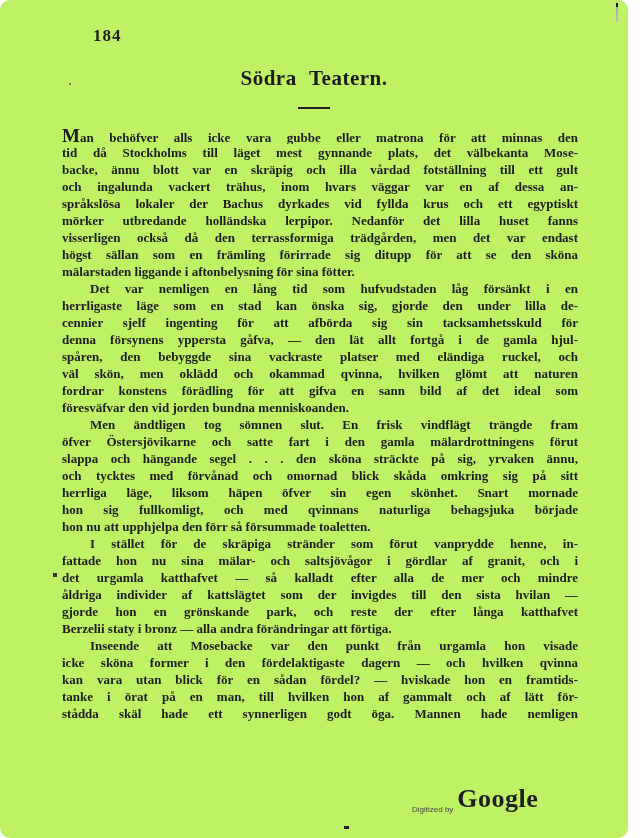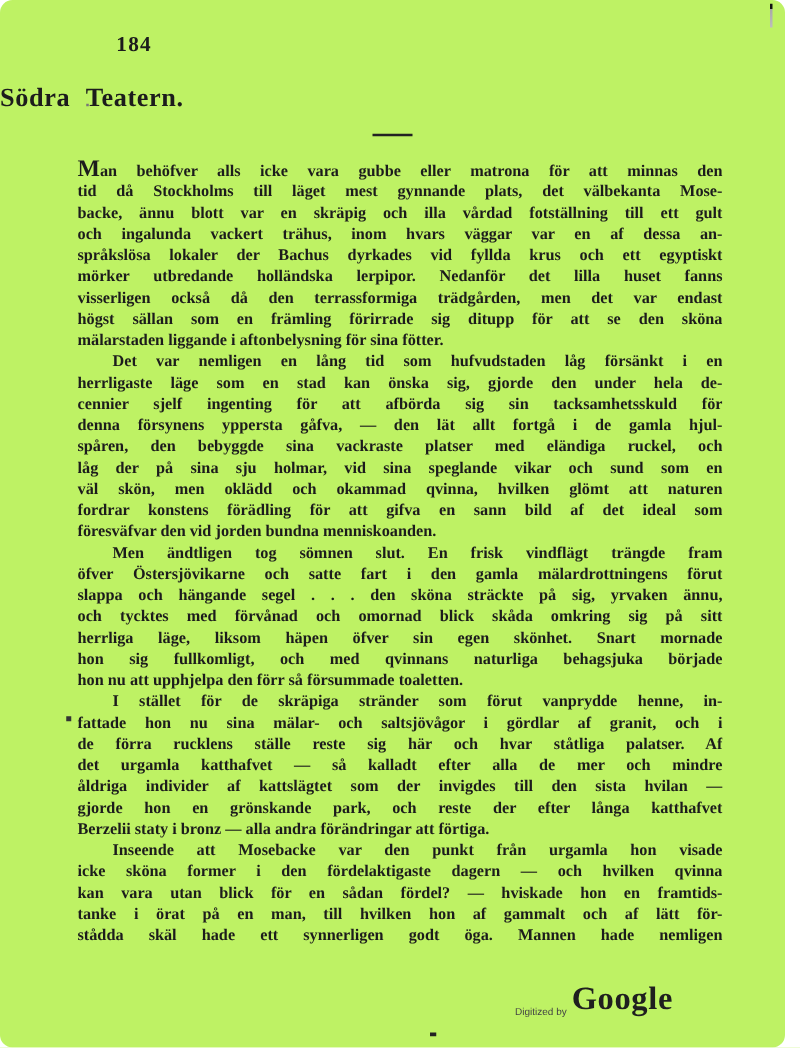--- a/index.html
+++ b/index.html
@@ -23,20 +23,21 @@
     top: 26px;
     font-size: 17px;
     font-weight: 700;
     letter-spacing: 1px;
   }
   .title {
     position: absolute;
     left: 0;
     top: 66px;
     width: 100%;
+    text-align: center;
     font-size: 21px;
     font-weight: 700;
     word-spacing: 7px;
     letter-spacing: 0.5px;
   }
   .title-rule {
     position: absolute;
     left: 50%;
     top: 107px;
     width: 32px;
@@ -117,38 +118,36 @@
       <div class="line initcap">Man behöfver alls icke vara gubbe eller matrona för att minnas den</div>
       <div class="line">tid då Stockholms till läget mest gynnande plats, det välbekanta Mose-</div>
       <div class="line">backe, ännu blott var en skräpig och illa vårdad fotställning till ett gult</div>
       <div class="line">och ingalunda vackert trähus, inom hvars väggar var en af dessa an-</div>
       <div class="line">språkslösa lokaler der Bachus dyrkades vid fyllda krus och ett egyptiskt</div>
       <div class="line">mörker utbredande holländska lerpipor. Nedanför det lilla huset fanns</div>
       <div class="line">visserligen också då den terrassformiga trädgården, men det var endast</div>
       <div class="line">högst sällan som en främling förirrade sig ditupp för att se den sköna</div>
       <div class="line endline">mälarstaden liggande i aftonbelysning för sina fötter.</div>
       <div class="line indent">Det var nemligen en lång tid som hufvudstaden låg försänkt i en</div>
-      <div class="line">herrligaste läge som en stad kan önska sig, gjorde den under hela de-</div>
+      <div class="line">herrligaste läge som en stad kan önska sig, gjorde den under lilla de-</div>
       <div class="line">cennier sjelf ingenting för att afbörda sig sin tacksamhetsskuld för</div>
       <div class="line">denna försynens yppersta gåfva, — den lät allt fortgå i de gamla hjul-</div>
       <div class="line">spåren, den bebyggde sina vackraste platser med eländiga ruckel, och</div>
-      <div class="line">låg der på sina sju holmar, vid sina speglande vikar och sund som en</div>
       <div class="line">väl skön, men oklädd och okammad qvinna, hvilken glömt att naturen</div>
       <div class="line">fordrar konstens förädling för att gifva en sann bild af det ideal som</div>
       <div class="line endline">föresväfvar den vid jorden bundna menniskoanden.</div>
       <div class="line indent">Men ändtligen tog sömnen slut. En frisk vindflägt trängde fram</div>
       <div class="line">öfver Östersjövikarne och satte fart i den gamla mälardrottningens förut</div>
       <div class="line">slappa och hängande segel . . . den sköna sträckte på sig, yrvaken ännu,</div>
       <div class="line">och tycktes med förvånad och omornad blick skåda omkring sig på sitt</div>
       <div class="line">herrliga läge, liksom häpen öfver sin egen skönhet. Snart mornade</div>
       <div class="line">hon sig fullkomligt, och med qvinnans naturliga behagsjuka började</div>
       <div class="line endline">hon nu att upphjelpa den förr så försummade toaletten.</div>
       <div class="line indent">I stället för de skräpiga stränder som förut vanprydde henne, in-</div>
       <div class="line">fattade hon nu sina mälar- och saltsjövågor i gördlar af granit, och i</div>
-      <div class="line">de förra rucklens ställe reste sig här och hvar ståtliga palatser. Af</div>
       <div class="line">det urgamla katthafvet — så kalladt efter alla de mer och mindre</div>
       <div class="line">åldriga individer af kattslägtet som der invigdes till den sista hvilan —</div>
       <div class="line">gjorde hon en grönskande park, och reste der efter långa katthafvet</div>
       <div class="line endline">Berzelii staty i bronz — alla andra förändringar att förtiga.</div>
       <div class="line indent">Inseende att Mosebacke var den punkt från urgamla hon visade</div>
       <div class="line">icke sköna former i den fördelaktigaste dagern — och hvilken qvinna</div>
       <div class="line">kan vara utan blick för en sådan fördel? — hviskade hon en framtids-</div>
       <div class="line">tanke i örat på en man, till hvilken hon af gammalt och af lätt för-</div>
       <div class="line">stådda skäl hade ett synnerligen godt öga. Mannen hade nemligen</div>
     </div>

